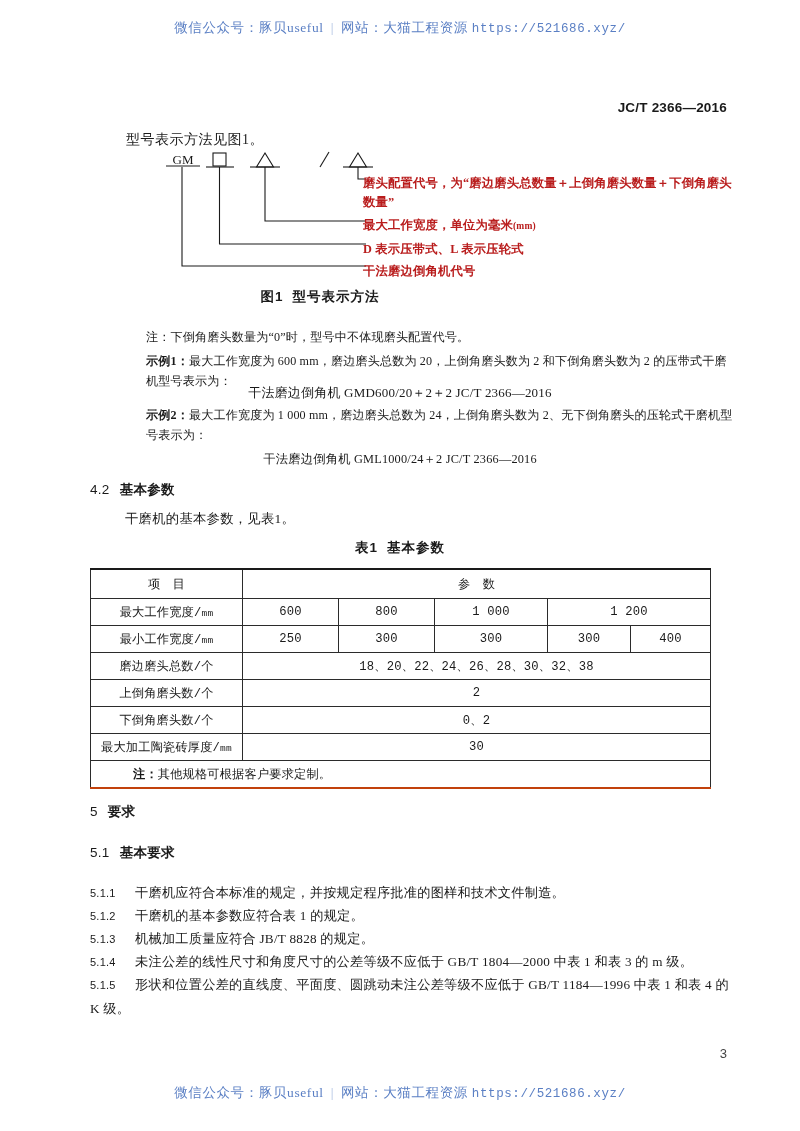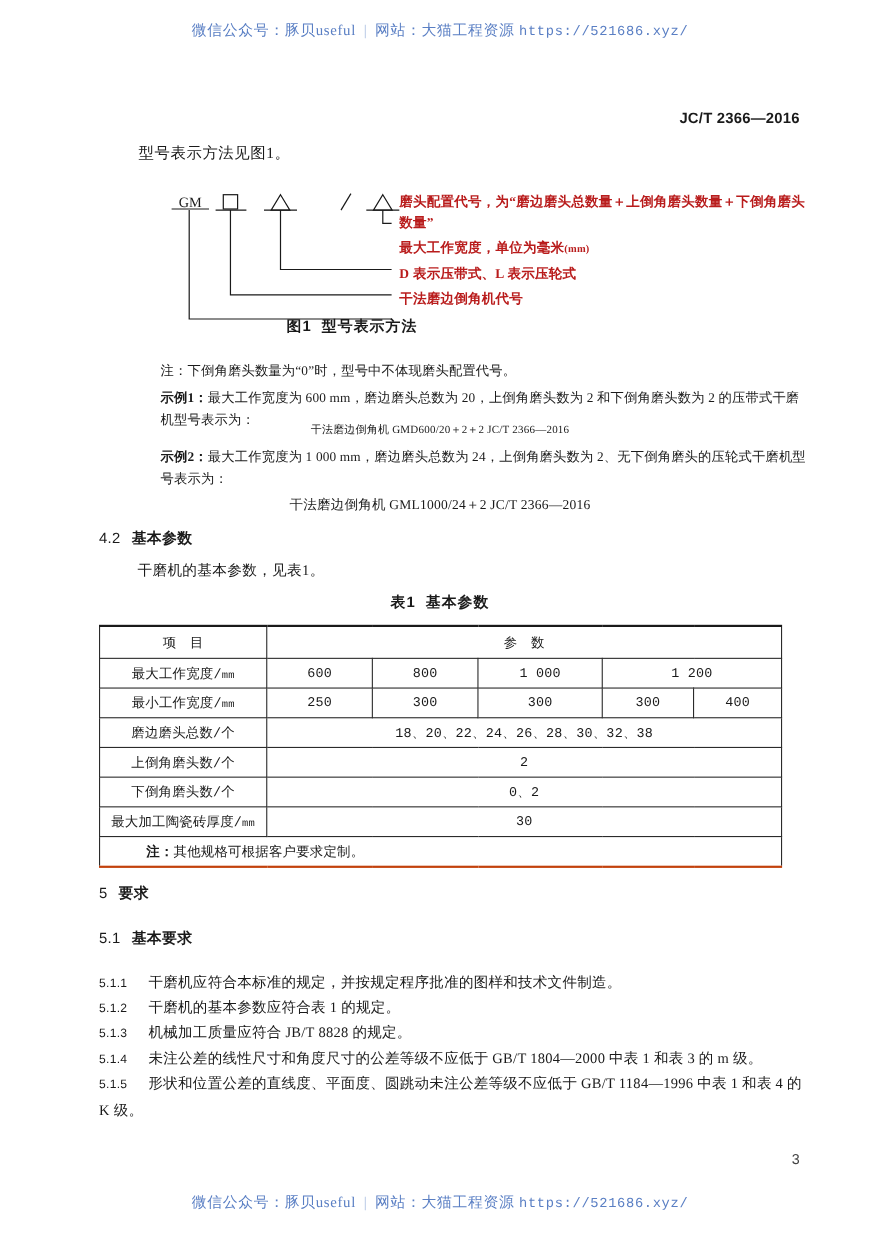--- a/index.html
+++ b/index.html
@@ -54,25 +54,24 @@
     position: absolute;
     left: 126px;
     top: 131px;
     font-size: 14px;
     letter-spacing: 0.5px;
   }
 
   
   .figure-box {
     position: absolute;
-    left: 60px;
+    left: 70px;
     top: 150px;
     width: 680px;
     height: 130px;
-    margin-top: 24px;
   }
   .fig-svg { display: block; }
   .sym-text {
     font-family: "Liberation Serif", "DejaVu Serif", serif;
     font-size: 13px;
     fill: #1a1a1a;
   }
 
   .fig-label {
     position: absolute;
@@ -113,21 +112,21 @@
   }
   .note-block b { font-weight: bold; }
   .note-1 { top: 328px; }
   .note-2 { top: 352px; }
   .example-code {
     position: absolute;
     left: 0;
     top: 384px;
     width: 800px;
     text-align: center;
-    font-size: 10px;
+    font-size: 13px;
     letter-spacing: 0.2px;
   }
   .note-3 { top: 406px; }
   .example-code-2 {
     position: absolute;
     left: 0;
     top: 451px;
     width: 800px;
     text-align: center;
     font-size: 12.3px;

